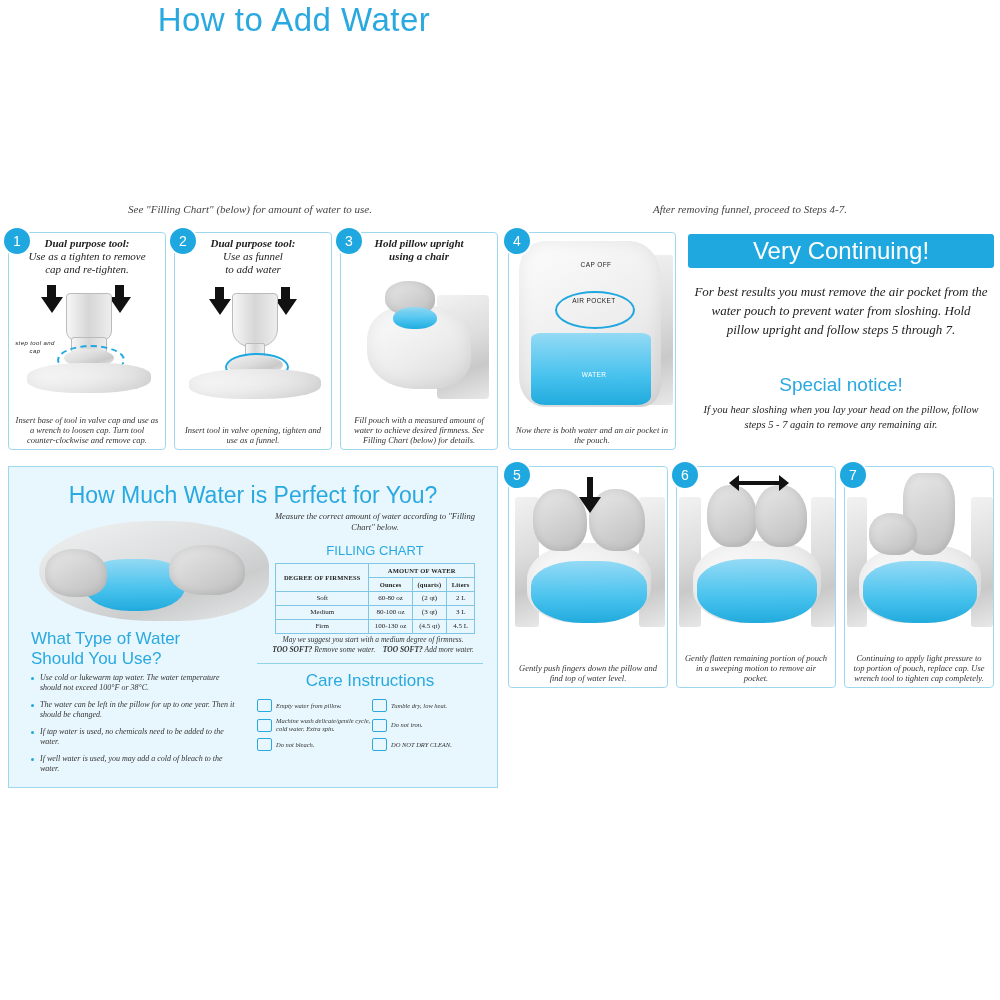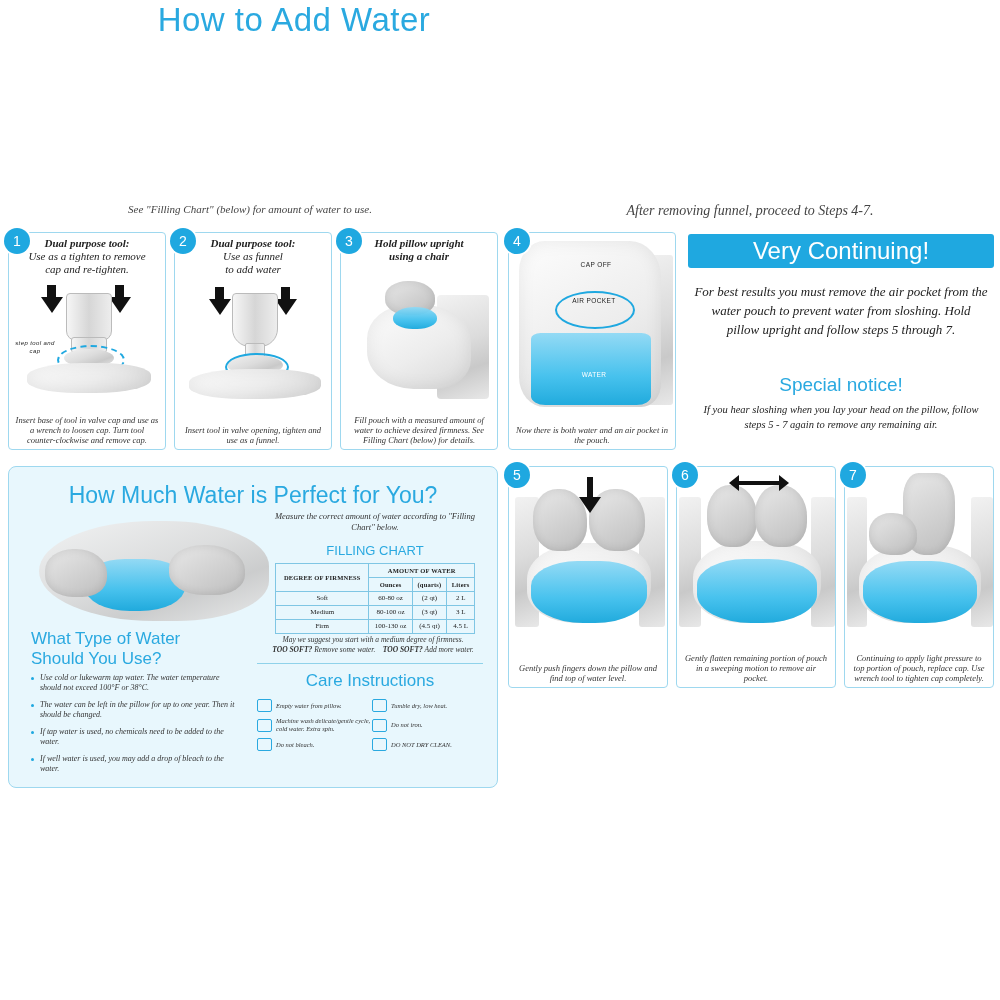--- a/index.html
+++ b/index.html
@@ -124,21 +124,21 @@
     font-size:6.5px;
     letter-spacing:.4px;
     color:#222;
     text-align:center;
   }
 
   
   .bluebox{
     position:absolute;
     border:1px solid #9ed8ef;
-    border-radius:8px;
+    border-radius:0;
     background:#e8f7fd;
     box-sizing:border-box;
   }
   .bluebox h2{
     margin:0;
     font-family:"Liberation Sans", sans-serif;
     font-weight:normal;
     color:#2aa9e0;
     text-align:center;
   }
@@ -371,21 +371,21 @@
 
     <div class="section-h" style="position:absolute;left:22px;top:162px;width:220px;">
       <span>What Type of Water</span><br>
       <span>Should You Use?</span>
     </div>
 
     <ul class="bul" style="position:absolute;left:22px;top:206px;width:206px;">
       <li>Use cold or lukewarm tap water. The water temperature should not exceed 100°F or 38°C.</li>
       <li>The water can be left in the pillow for up to one year. Then it should be changed.</li>
       <li>If tap water is used, no chemicals need to be added to the water.</li>
-      <li>If well water is used, you may add a drop of bleach to the water.</li>
+      <li>If well water is used, you may add a cold of bleach to the water.</li>
     </ul>
 
     <div class="rule" style="position:absolute;left:248px;top:196px;width:226px;"></div>
     <div class="section-h" style="position:absolute;left:248px;top:204px;width:226px;text-align:center;">Care Instructions</div>
 
     <div class="care-grid" style="position:absolute;left:248px;top:232px;width:230px;">
       <div class="care-item">
         <span class="care-ic"></span>
         <span class="care-tx">Empty water from pillow.</span>
       </div>
@@ -405,21 +405,21 @@
         <span class="care-ic"></span>
         <span class="care-tx">Do not bleach.</span>
       </div>
       <div class="care-item">
         <span class="care-ic"></span>
         <span class="care-tx">DO NOT DRY CLEAN.</span>
       </div>
     </div>
   </div>
 
-  <div class="sub" style="position:absolute;left:505px;top:203px;width:490px;font-size:14px;">After removing funnel, proceed to Steps 4-7.</div>
+  <div class="sub" style="position:absolute;left:505px;top:203px;width:490px;font-size:11px;">After removing funnel, proceed to Steps 4-7.</div>
 
   <div class="card" style="left:508px;top:232px;width:168px;height:218px;">
     <div class="art" style="left:0;top:2px;width:168px;height:178px;">
       <div class="grayphoto" style="left:116px;top:20px;width:48px;height:150px;border-radius:3px;"></div>
       <div class="pillow" style="left:10px;top:6px;width:142px;height:166px;border-radius:18% 22% 14% 18%;"></div>
       <div class="water" style="left:22px;top:98px;width:120px;height:72px;border-radius:8% 8% 12% 12%;"></div>
       <div class="oval-hl" style="left:46px;top:56px;width:76px;height:34px;"></div>
       <div class="tinytag" style="left:62px;top:26px;width:50px;">
         <span>CAP OFF</span>
       </div>

